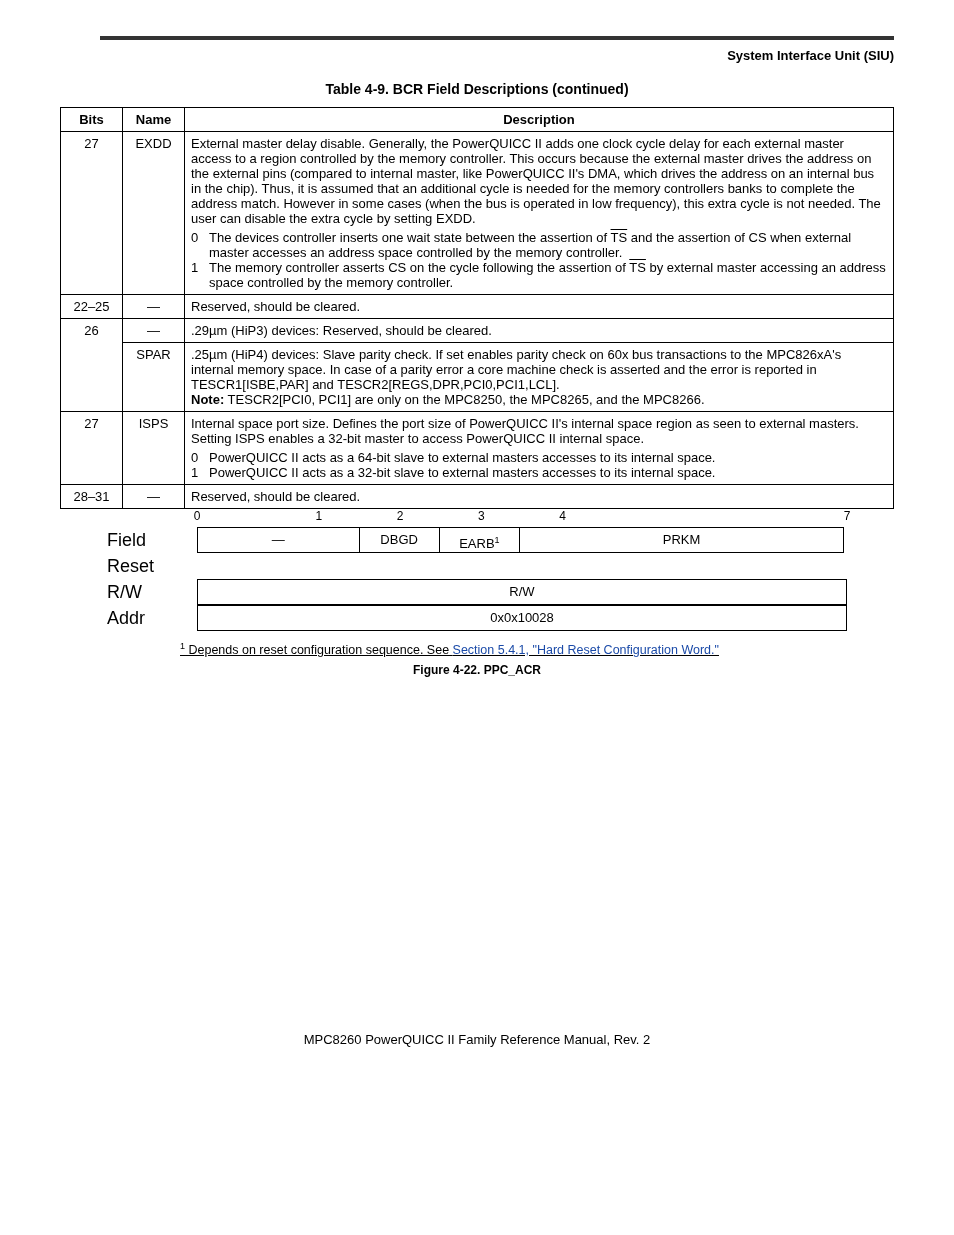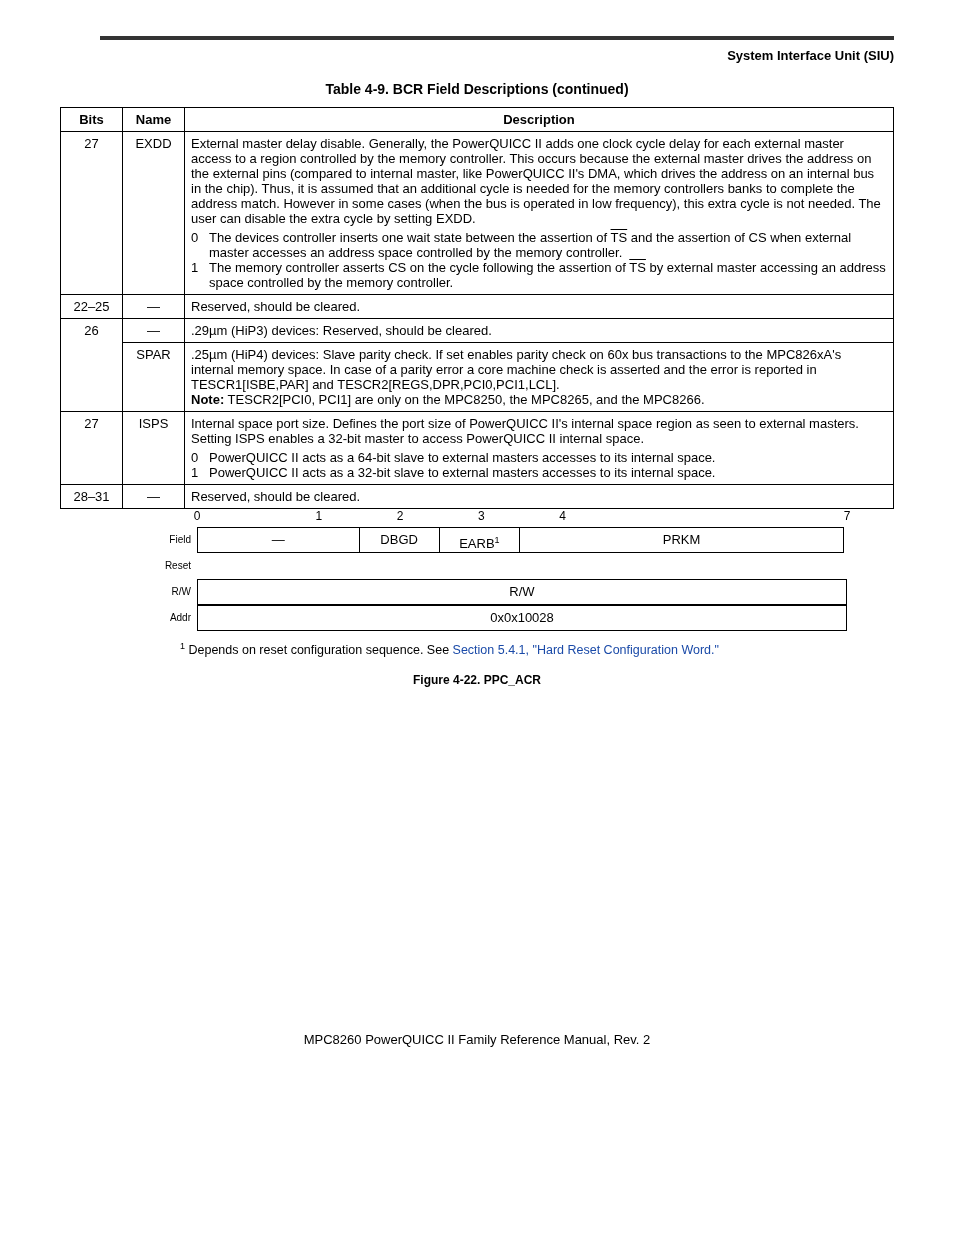--- a/index.html
+++ b/index.html
@@ -17,26 +17,26 @@
   .desc-list .it .n { width: 18px; flex: 0 0 18px; }
   .desc-list .it .t { flex: 1; }
   .overline { text-decoration: overline; }
   .note-label { font-weight: bold; }
   .sec-h { display: flex; font-size: 18px; font-weight: bold; margin: 28px 0 40px; }
   .sec-h .num { width: 80px; }
   .bitnums { position: relative; width: 650px; height: 18px; font-size: 12px; margin: 0 auto; }
   .bitnums span { position: absolute; top: 0; transform: translateX(-50%); }
   .regwrap { width: 740px; margin: 0 auto; }
   .regrow { display: flex; align-items: stretch; }
-  .reglabel { width: 90px; text-align: right; padding-right: 6px; font-size: 10px; line-height: 26px; }
+  .reglabel { width: 90px; text-align: left; padding-right: 6px; font-size: 18px; line-height: 26px; }
   .regcells { display: flex; width: 650px; }
   .regcell { border: 1px solid #000; height: 26px; line-height: 24px; text-align: center; font-size: 13px; margin-left: -1px; }
   .regcell:first-child { margin-left: 0; }
   .sup { font-size: 9px; vertical-align: super; }
-  .footnote { font-size: 12.5px; margin: 10px 0 16px 120px; }
+  .footnote { font-size: 12.5px; margin: 10px 0 6px 120px; text-decoration: underline; }
   .footnote .link { color: #1a4aa8; }
   .fig-caption { text-align: center; font-weight: bold; font-size: 12px; margin-top: 6px; }
   .footer { position: absolute; left: 60px; right: 60px; bottom: 40px; font-size: 13px; }
   .footer .man { text-align: center; font-weight: normal; margin-bottom: 14px; }
   .footer .row { display: flex; justify-content: space-between; }
 </style>
 </head>
 <body>
 
 <div class="page">

